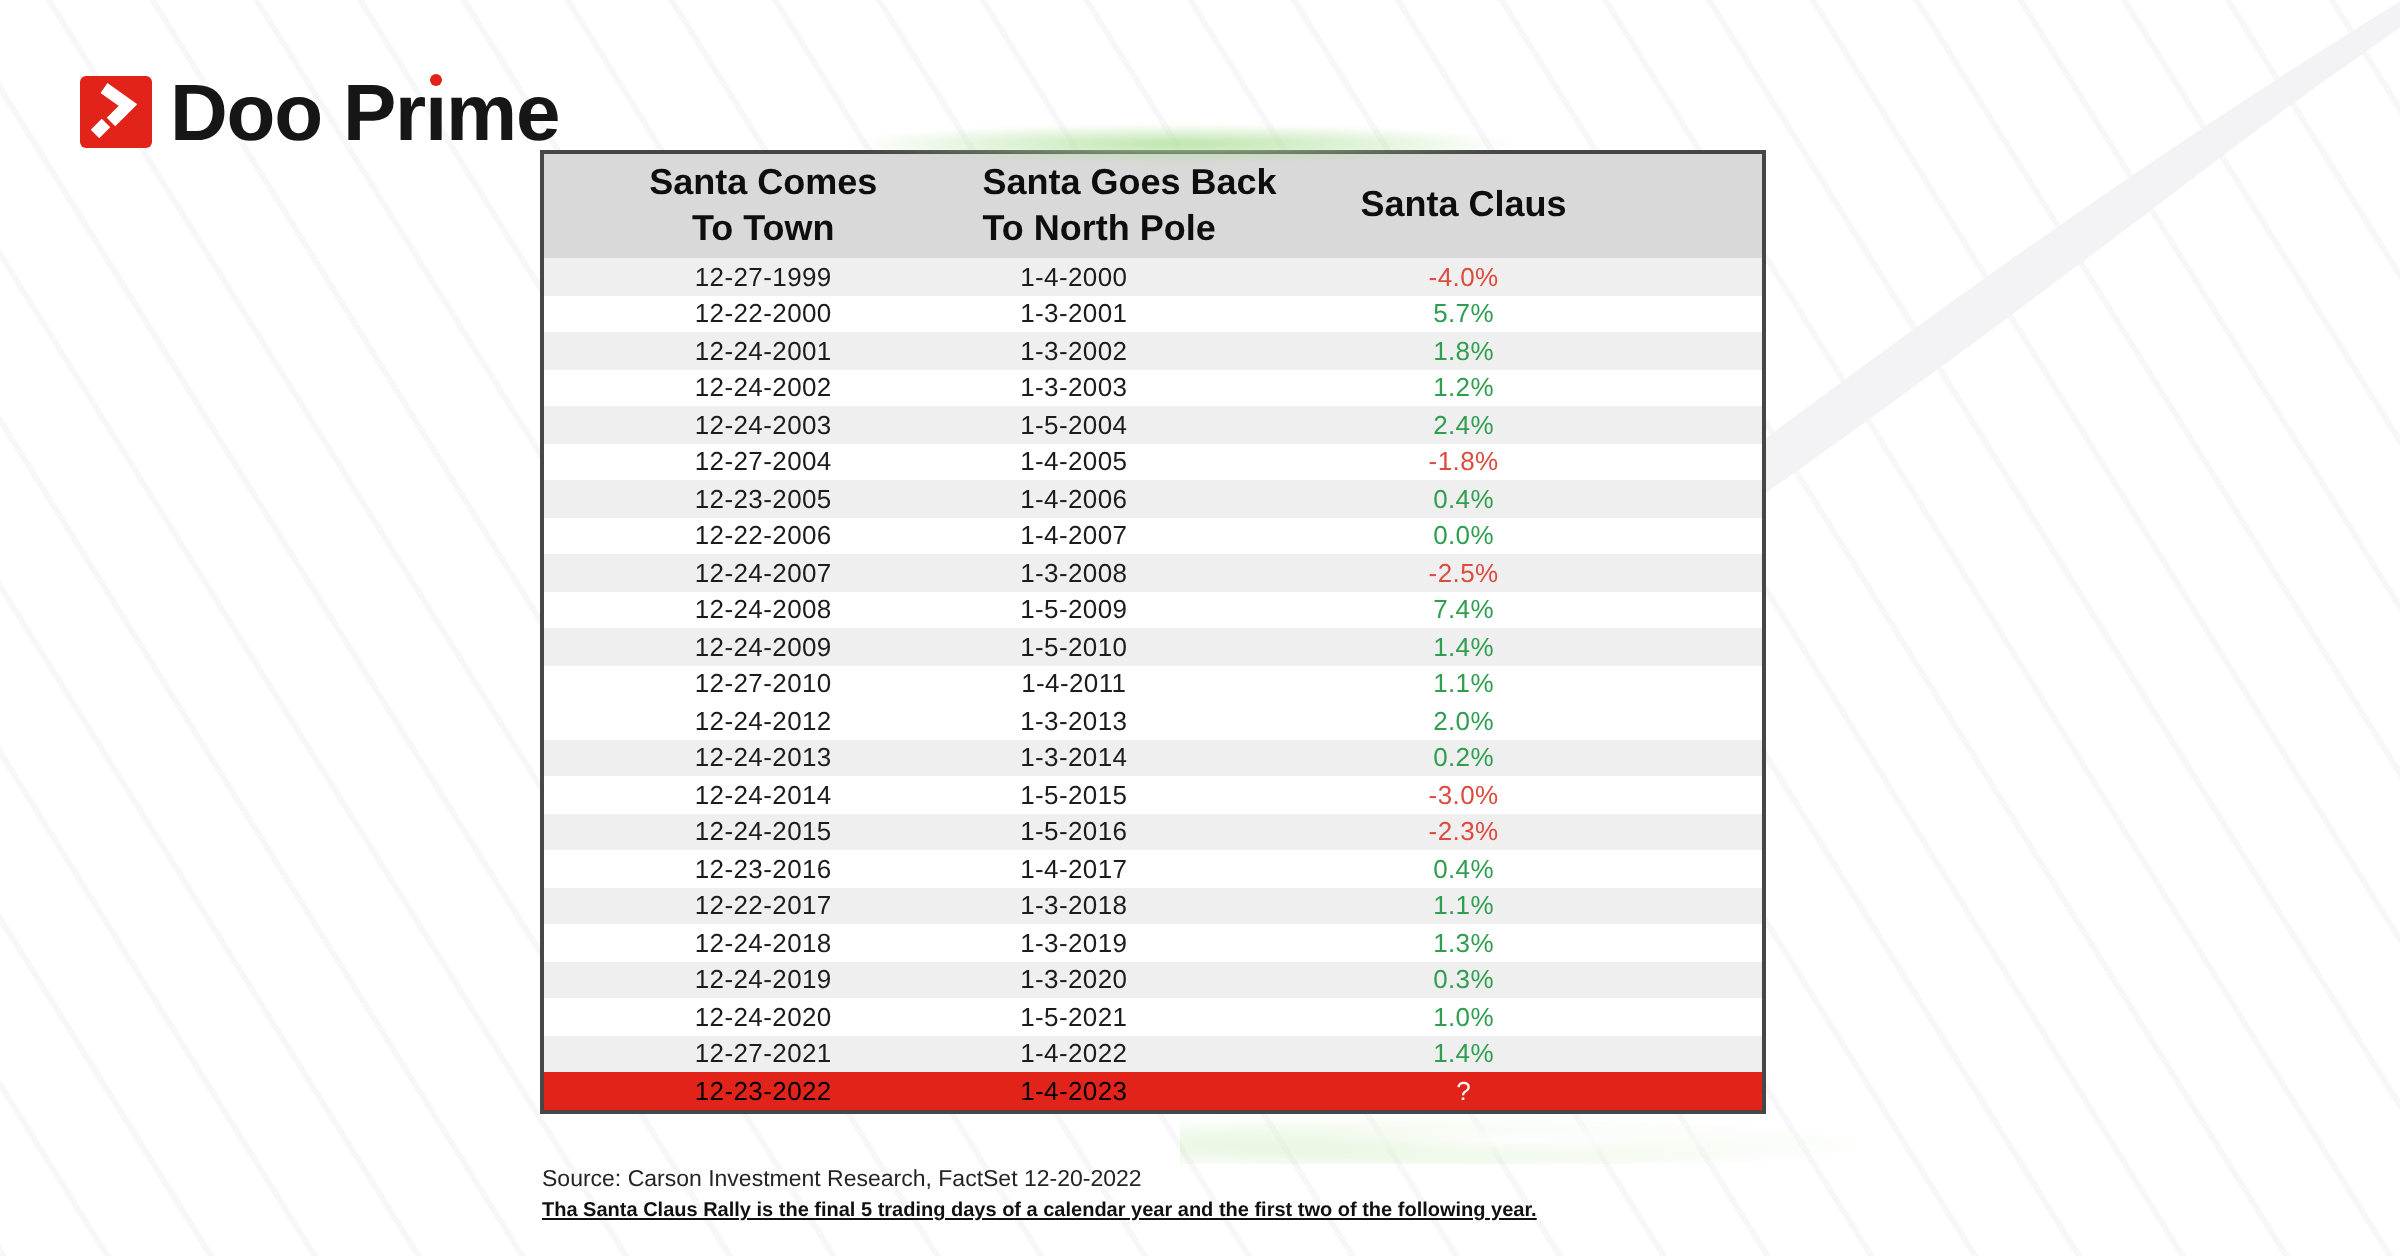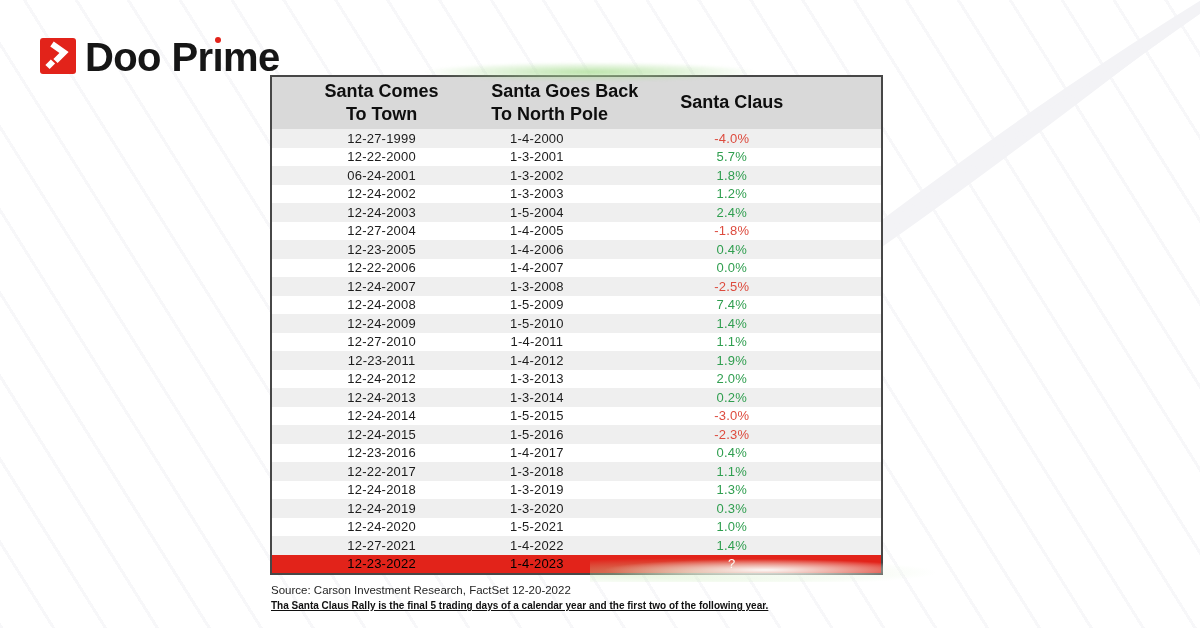--- a/index.html
+++ b/index.html
@@ -123,21 +123,21 @@
         <div class="cell">12-27-1999</div>
         <div class="cell">1-4-2000</div>
         <div class="cell rally negative">-4.0%</div>
       </div>
       <div class="trow">
         <div class="cell">12-22-2000</div>
         <div class="cell">1-3-2001</div>
         <div class="cell rally positive">5.7%</div>
       </div>
       <div class="trow alt">
-        <div class="cell">06-24-2001</div>
+        <div class="cell">12-24-2001</div>
         <div class="cell">1-3-2002</div>
         <div class="cell rally positive">1.8%</div>
       </div>
       <div class="trow">
         <div class="cell">12-24-2002</div>
         <div class="cell">1-3-2003</div>
         <div class="cell rally positive">1.2%</div>
       </div>
       <div class="trow alt">
         <div class="cell">12-24-2003</div>
@@ -171,25 +171,20 @@
       </div>
       <div class="trow alt">
         <div class="cell">12-24-2009</div>
         <div class="cell">1-5-2010</div>
         <div class="cell rally positive">1.4%</div>
       </div>
       <div class="trow">
         <div class="cell">12-27-2010</div>
         <div class="cell">1-4-2011</div>
         <div class="cell rally positive">1.1%</div>
-      </div>
-      <div class="trow alt">
-        <div class="cell">12-23-2011</div>
-        <div class="cell">1-4-2012</div>
-        <div class="cell rally positive">1.9%</div>
       </div>
       <div class="trow">
         <div class="cell">12-24-2012</div>
         <div class="cell">1-3-2013</div>
         <div class="cell rally positive">2.0%</div>
       </div>
       <div class="trow alt">
         <div class="cell">12-24-2013</div>
         <div class="cell">1-3-2014</div>
         <div class="cell rally positive">0.2%</div>

